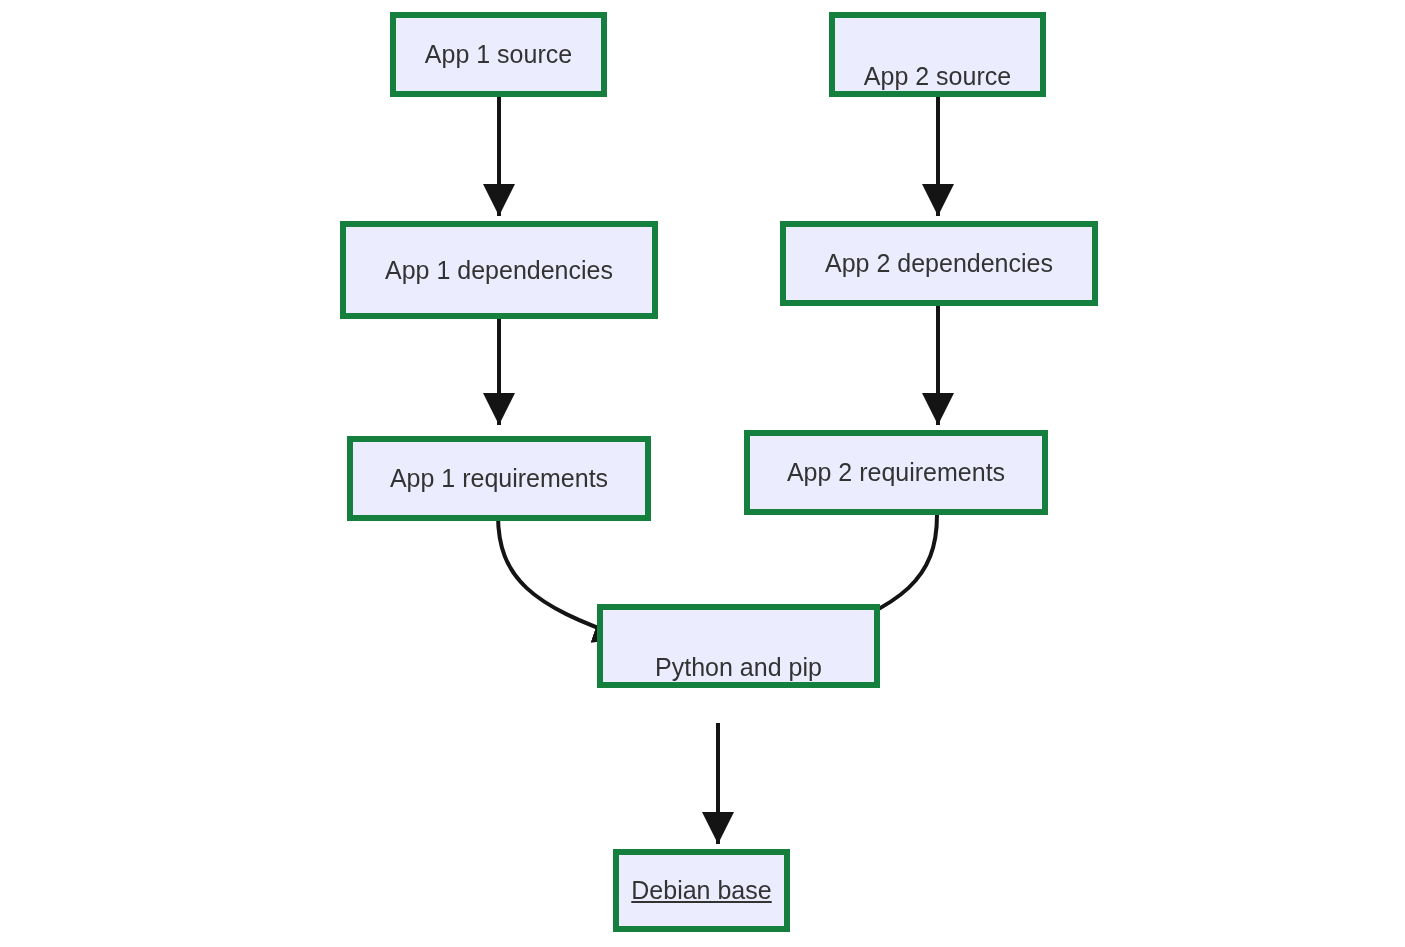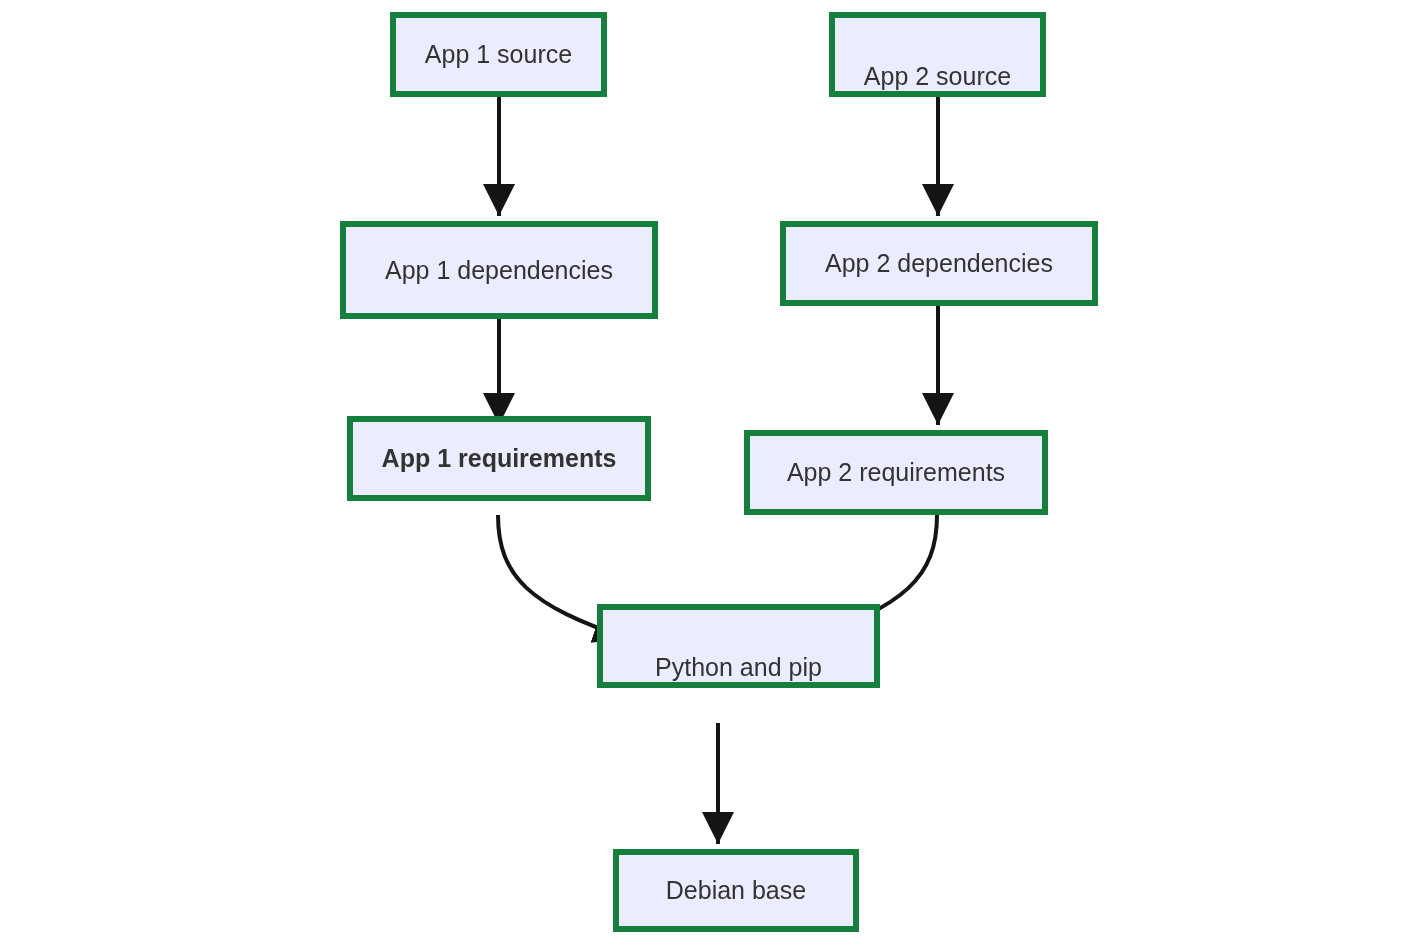--- a/index.html
+++ b/index.html
@@ -32,24 +32,24 @@
     display: flex;
     align-items: center;
     justify-content: center;
     text-align: center;
     white-space: nowrap;
   }
   .n-app1-source { left: 390px; top: 12px;  width: 217px; height: 85px; }
   .n-app2-source { left: 829px; top: 12px;  width: 217px; height: 85px; align-items: flex-end; }
   .n-app1-deps   { left: 340px; top: 221px; width: 318px; height: 98px; }
   .n-app2-deps   { left: 780px; top: 221px; width: 318px; height: 85px; }
-  .n-app1-reqs   { left: 347px; top: 416px; width: 304px; height: 85px; font-weight: bold; }
+  .n-app1-reqs   { left: 347px; top: 436px; width: 304px; height: 85px; }
   .n-app2-reqs   { left: 744px; top: 430px; width: 304px; height: 85px; }
   .n-python-pip  { left: 597px; top: 604px; width: 283px; height: 84px; align-items: flex-end; }
-  .n-debian-base { left: 613px; top: 849px; width: 246px; height: 83px; }
+  .n-debian-base { left: 613px; top: 849px; width: 177px; height: 83px; text-decoration: underline; }
   .edge {
     fill: none;
     stroke: #141414;
     stroke-width: 4;
   }
 </style>
 </head>
 <body>
 
 <div class="canvas">

